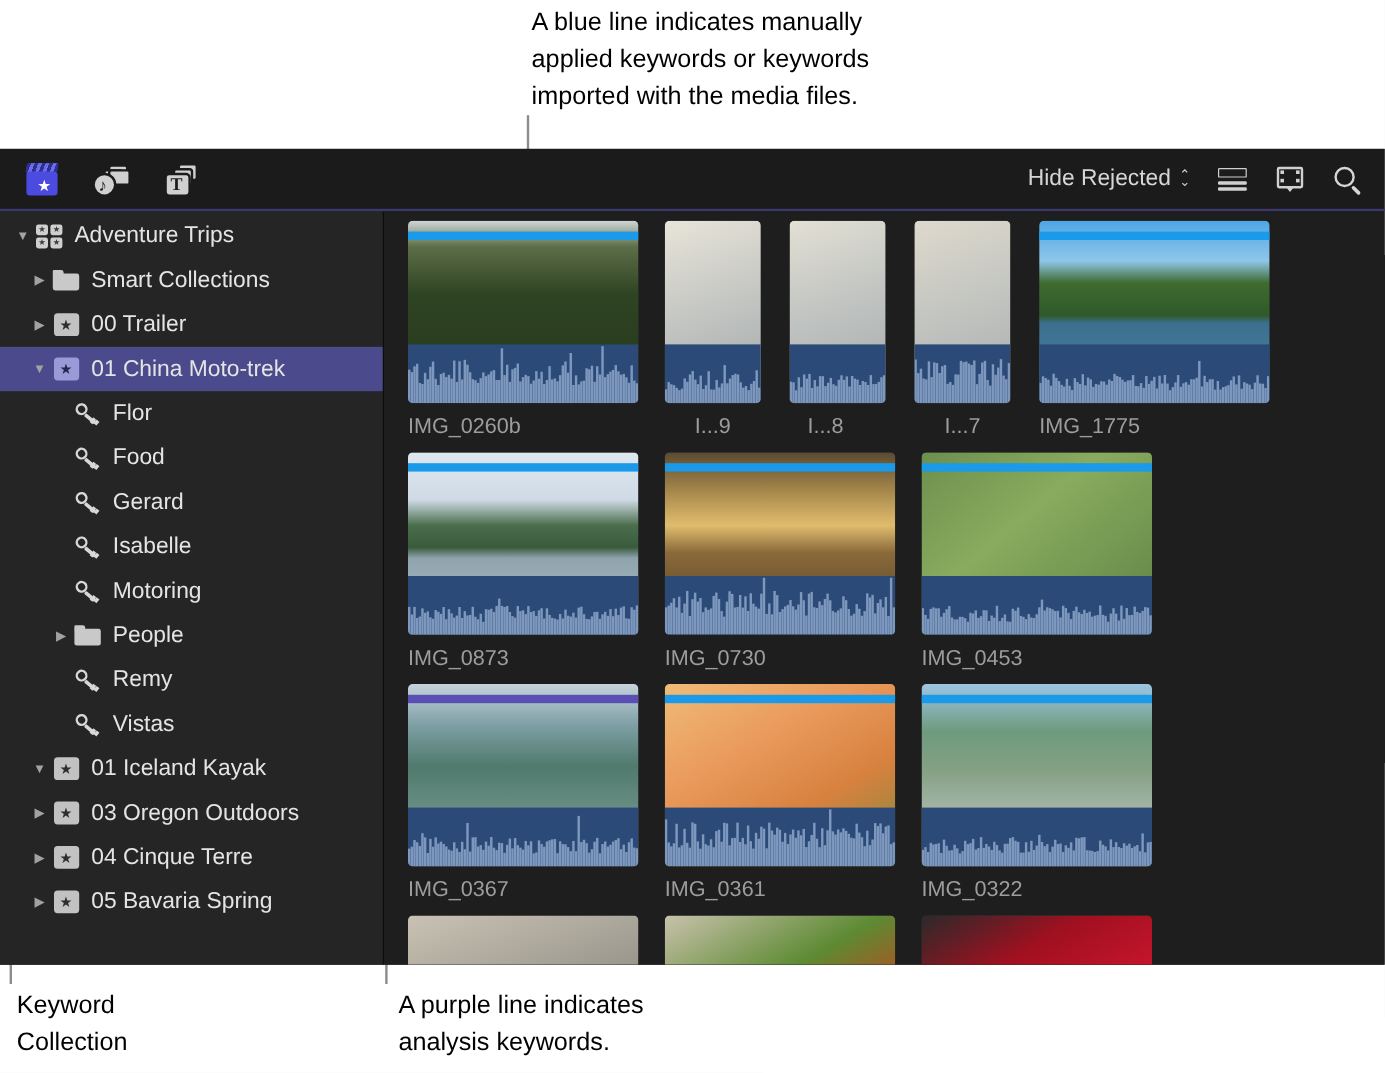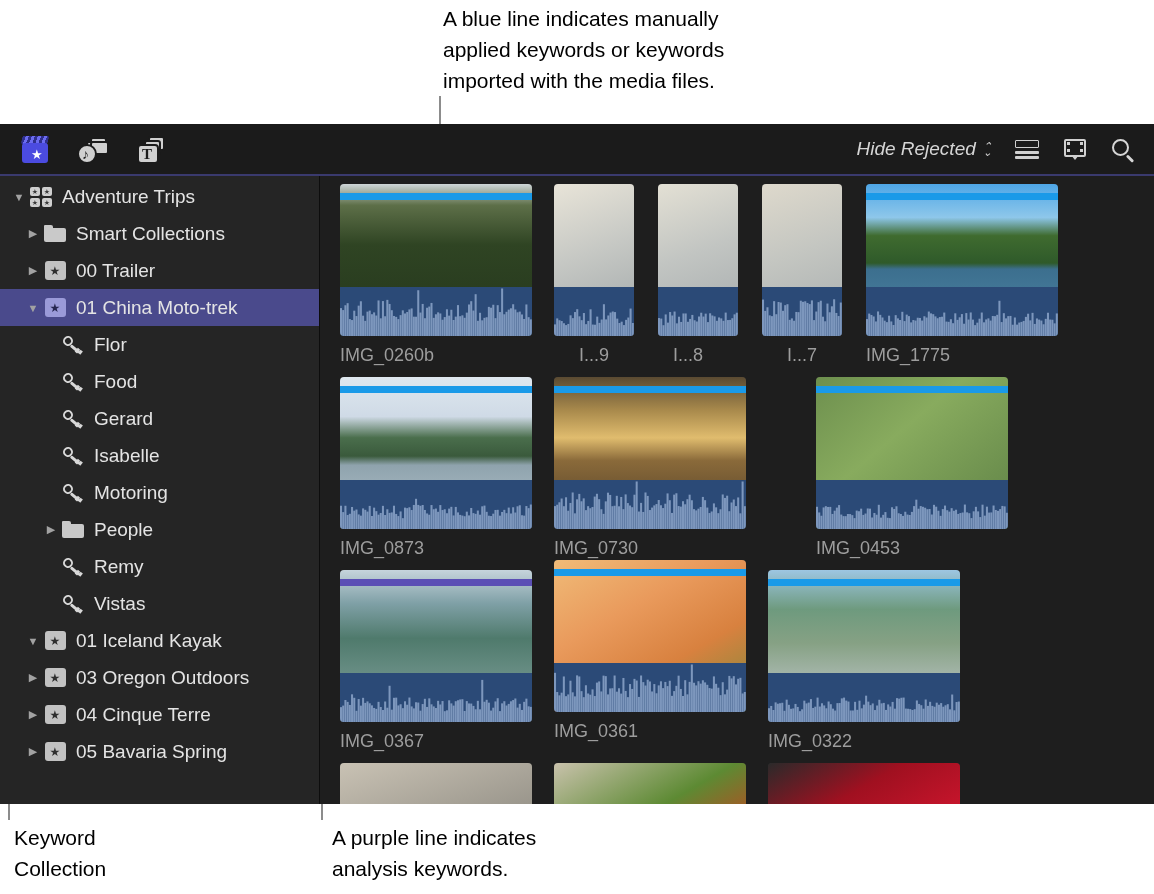--- a/index.html
+++ b/index.html
@@ -89,21 +89,21 @@
   .ic-tt .c1 { left:16px; top:3px; }
   .ic-tt .c2 { left:12px; top:7px; }
   .ic-tt .main {
     position:absolute; left:5px; top:11px; width:22px; height:20px;
     background:#d0d0d0; border:2px solid #1b1b1b; border-radius:4px;
   }
   .ic-tt .t { position:absolute; left:10px; top:13px; font-size:15px; font-weight:bold; color:#1b1b1b; line-height:16px; font-family:"Liberation Serif",serif;}
 
   #hide-rejected {
     display:flex; align-items:center; gap:7px;
-    color:#d6d6d6; font-size:19px; cursor:pointer;font-style:italic;
+    color:#d6d6d6; font-size:19px; cursor:pointer;
   }
   .chev-ud { display:flex; flex-direction:column; line-height:6px; font-size:11px; color:#cfcfcf; }
 
   .tb-icon { width:26px; height:24px; position:relative; cursor:pointer; }
   .ic-list .bar { position:absolute; left:1px; background:#d0d0d0; border-radius:1px; }
   .ic-list .b1 { top:3px; width:24px; height:8px; border:1.5px solid #d0d0d0; background:transparent;}
   .ic-list .b2 { top:14px; width:24px; height:3px; }
   .ic-list .b3 { top:19px; width:24px; height:3px; }
 
   .ic-film .frame {
@@ -963,21 +963,21 @@
                   <rect x="180.97" y="26.09" width="2.03" height="22.91" fill="#7d97bd"></rect>
                   <rect x="183.17" y="17.44" width="2.03" height="31.56" fill="#7d97bd"></rect>
                   <rect x="185.38" y="33.32" width="2.03" height="15.68" fill="#7d97bd"></rect>
                   <rect x="187.59" y="1.47" width="2.03" height="47.53" fill="#7d97bd"></rect>
                   <rect x="189.79" y="26.16" width="2.03" height="22.84" fill="#7d97bd"></rect>
                 </svg>
          </div>
        </div>
        <div class="clip-name">IMG_0730</div>
           </div>
-          <div class="clip" style="position: absolute; left: 448px; top: 201px; width: 192px; margin-left: 48px;">
+          <div class="clip" style="position: absolute; left: 448px; top: 201px; width: 192px;">
             <div class="clip-thumb" style="width:192px;height:152px;">
          <div class="sc" style="background:linear-gradient(140deg,#6d8f4e 0%,#88ab5e 40%,#5f8246 100%);"></div>
          <div class="kw-line" style="background:#1a9ae8;"></div>
          <div class="wave" style="height:49px;">
            <svg width="192" height="49" viewBox="0 0 192 49" preserveAspectRatio="none">
                   <rect x="0.00" y="26.78" width="2.03" height="22.22" fill="#7d97bd"></rect>
                   <rect x="2.21" y="32.44" width="2.03" height="16.56" fill="#7d97bd"></rect>
                   <rect x="4.41" y="35.74" width="2.03" height="13.26" fill="#7d97bd"></rect>
                   <rect x="6.62" y="27.42" width="2.03" height="21.58" fill="#7d97bd"></rect>
                   <rect x="8.83" y="26.19" width="2.03" height="22.81" fill="#7d97bd"></rect>
@@ -1159,21 +1159,21 @@
                   <rect x="180.97" y="36.96" width="2.03" height="12.04" fill="#7d97bd"></rect>
                   <rect x="183.17" y="28.84" width="2.03" height="20.16" fill="#7d97bd"></rect>
                   <rect x="185.38" y="25.65" width="2.03" height="23.35" fill="#7d97bd"></rect>
                   <rect x="187.59" y="33.32" width="2.03" height="15.68" fill="#7d97bd"></rect>
                   <rect x="189.79" y="33.88" width="2.03" height="15.12" fill="#7d97bd"></rect>
                 </svg>
          </div>
        </div>
        <div class="clip-name">IMG_0367</div>
           </div>
-          <div class="clip" style="position: absolute; left: 234px; top: 384px; width: 192px;">
+          <div class="clip" style="position: absolute; left: 234px; top: 394px; width: 192px;">
             <div class="clip-thumb" style="width:192px;height:152px;">
          <div class="sc" style="background:linear-gradient(150deg,#f0bb78 0%,#e99a5c 35%,#d8813f 65%,#7d8a3c 100%);"></div>
          <div class="kw-line" style="background:#1a9ae8;"></div>
          <div class="wave" style="height:49px;">
            <svg width="192" height="49" viewBox="0 0 192 49" preserveAspectRatio="none">
                   <rect x="0.00" y="9.81" width="2.03" height="39.19" fill="#7d97bd"></rect>
                   <rect x="2.21" y="29.02" width="2.03" height="19.98" fill="#7d97bd"></rect>
                   <rect x="4.41" y="32.34" width="2.03" height="16.66" fill="#7d97bd"></rect>
                   <rect x="6.62" y="29.69" width="2.03" height="19.31" fill="#7d97bd"></rect>
                   <rect x="8.83" y="13.46" width="2.03" height="35.54" fill="#7d97bd"></rect>

